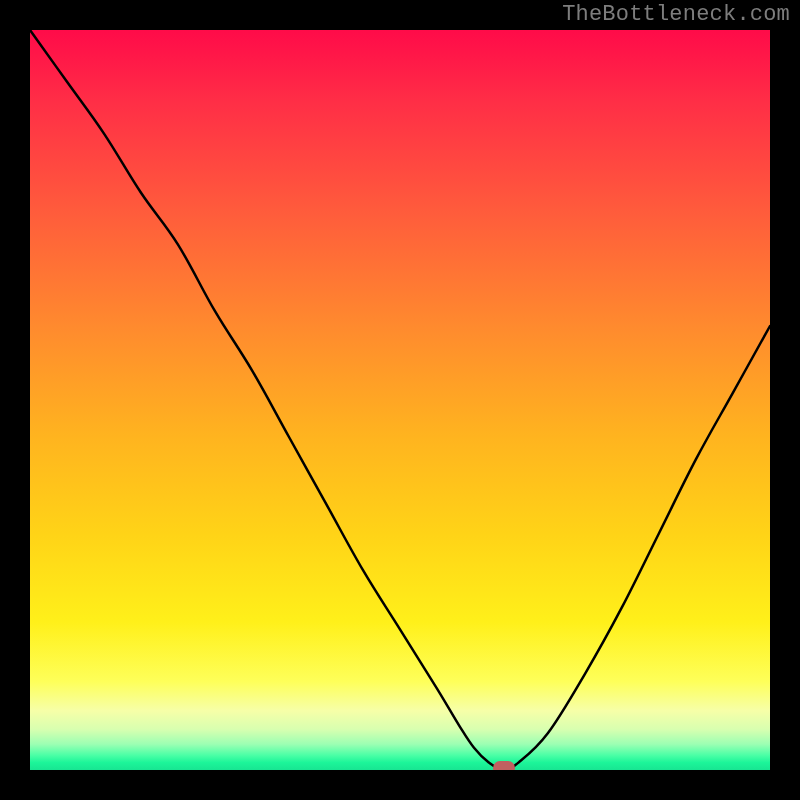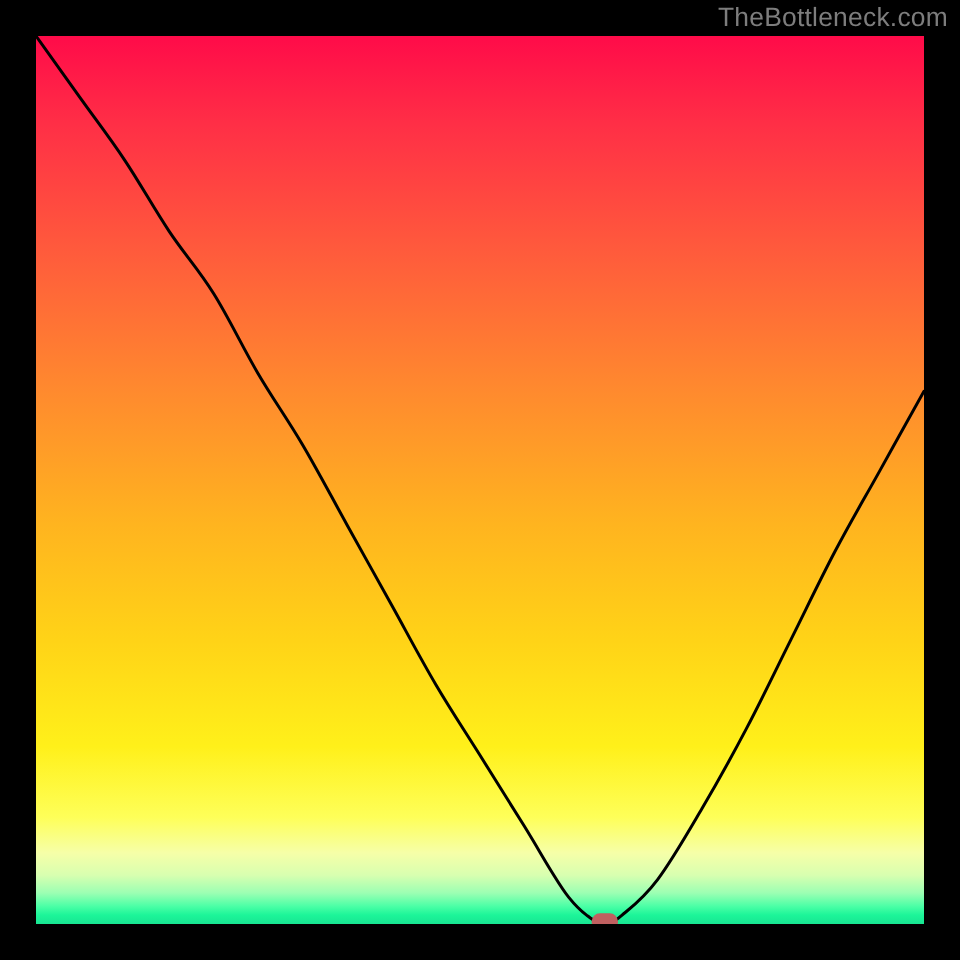--- a/index.html
+++ b/index.html
@@ -9,20 +9,21 @@
     height: 800px;
     overflow: hidden;
     background: #000;
     font-family: Arial, Helvetica, sans-serif;
   }
   .frame {
     position: relative;
     width: 800px;
     height: 800px;
     background: #000;
+    font-family: Liberation Mono, monospace;
   }
   .watermark {
     position: absolute;
     top: 2px;
     right: 10px;
     color: #7d7d7d;
     font-size: 22px;
     font-weight: 500;
     letter-spacing: 0.2px;
     z-index: 10;

